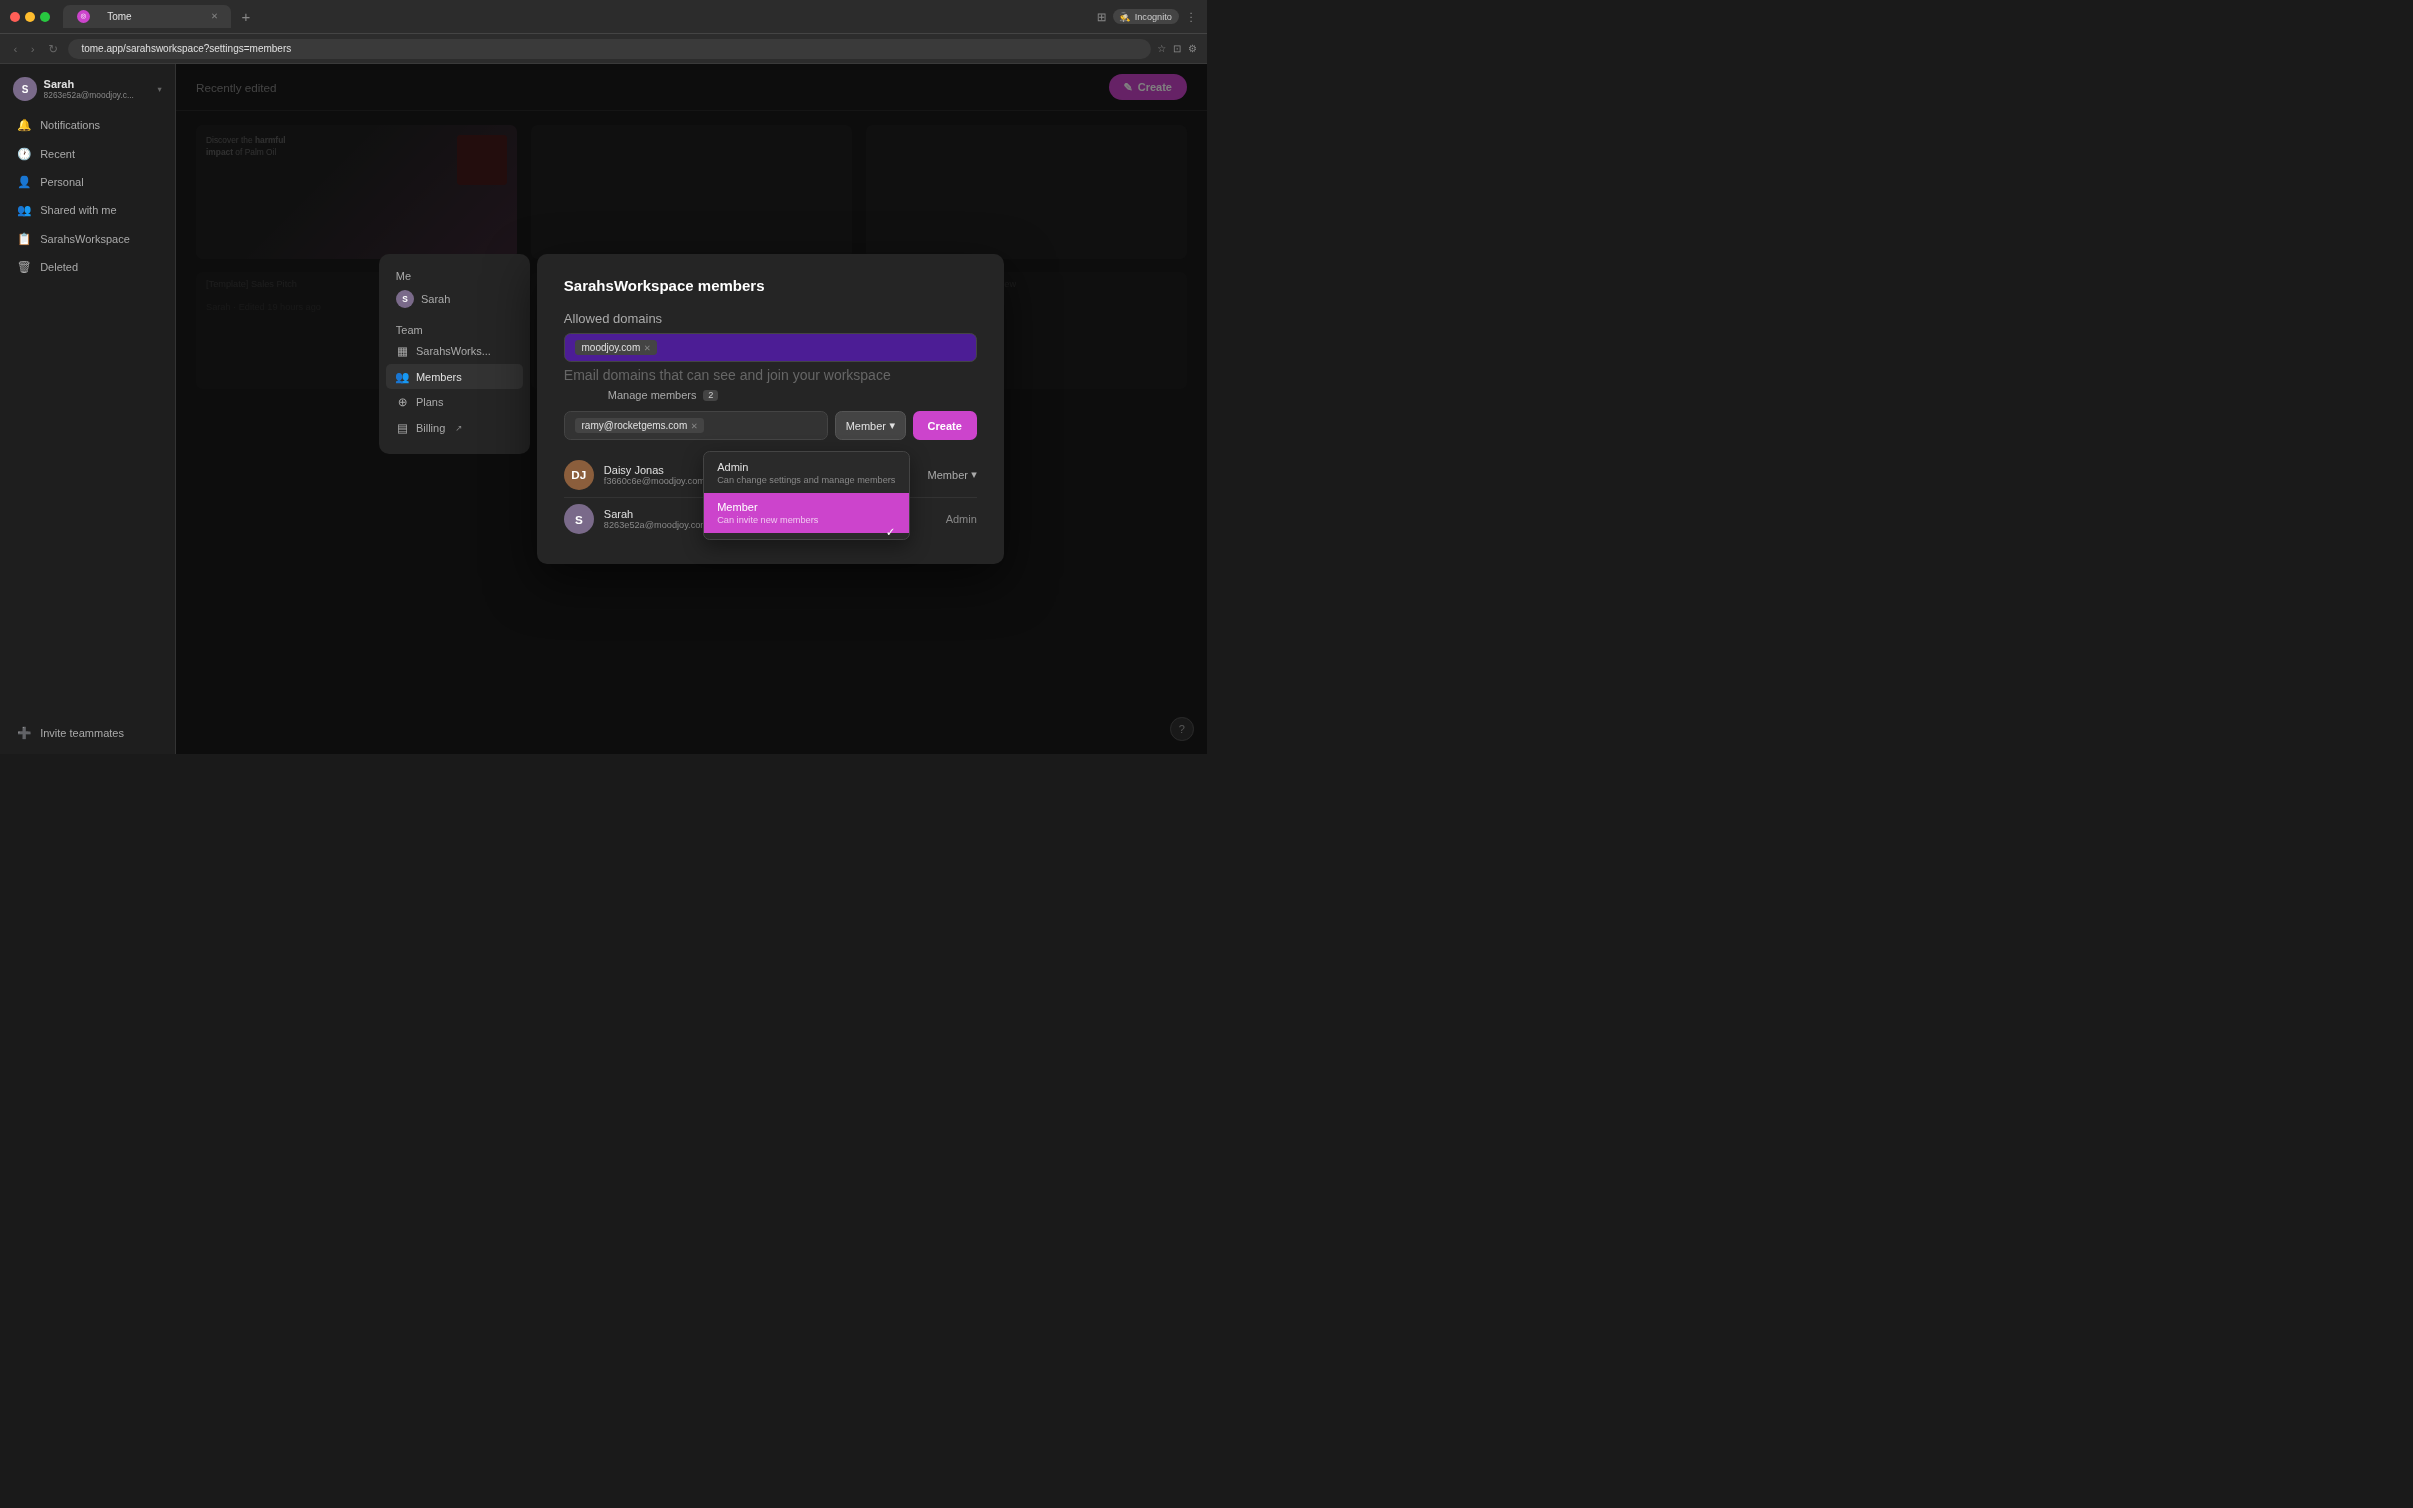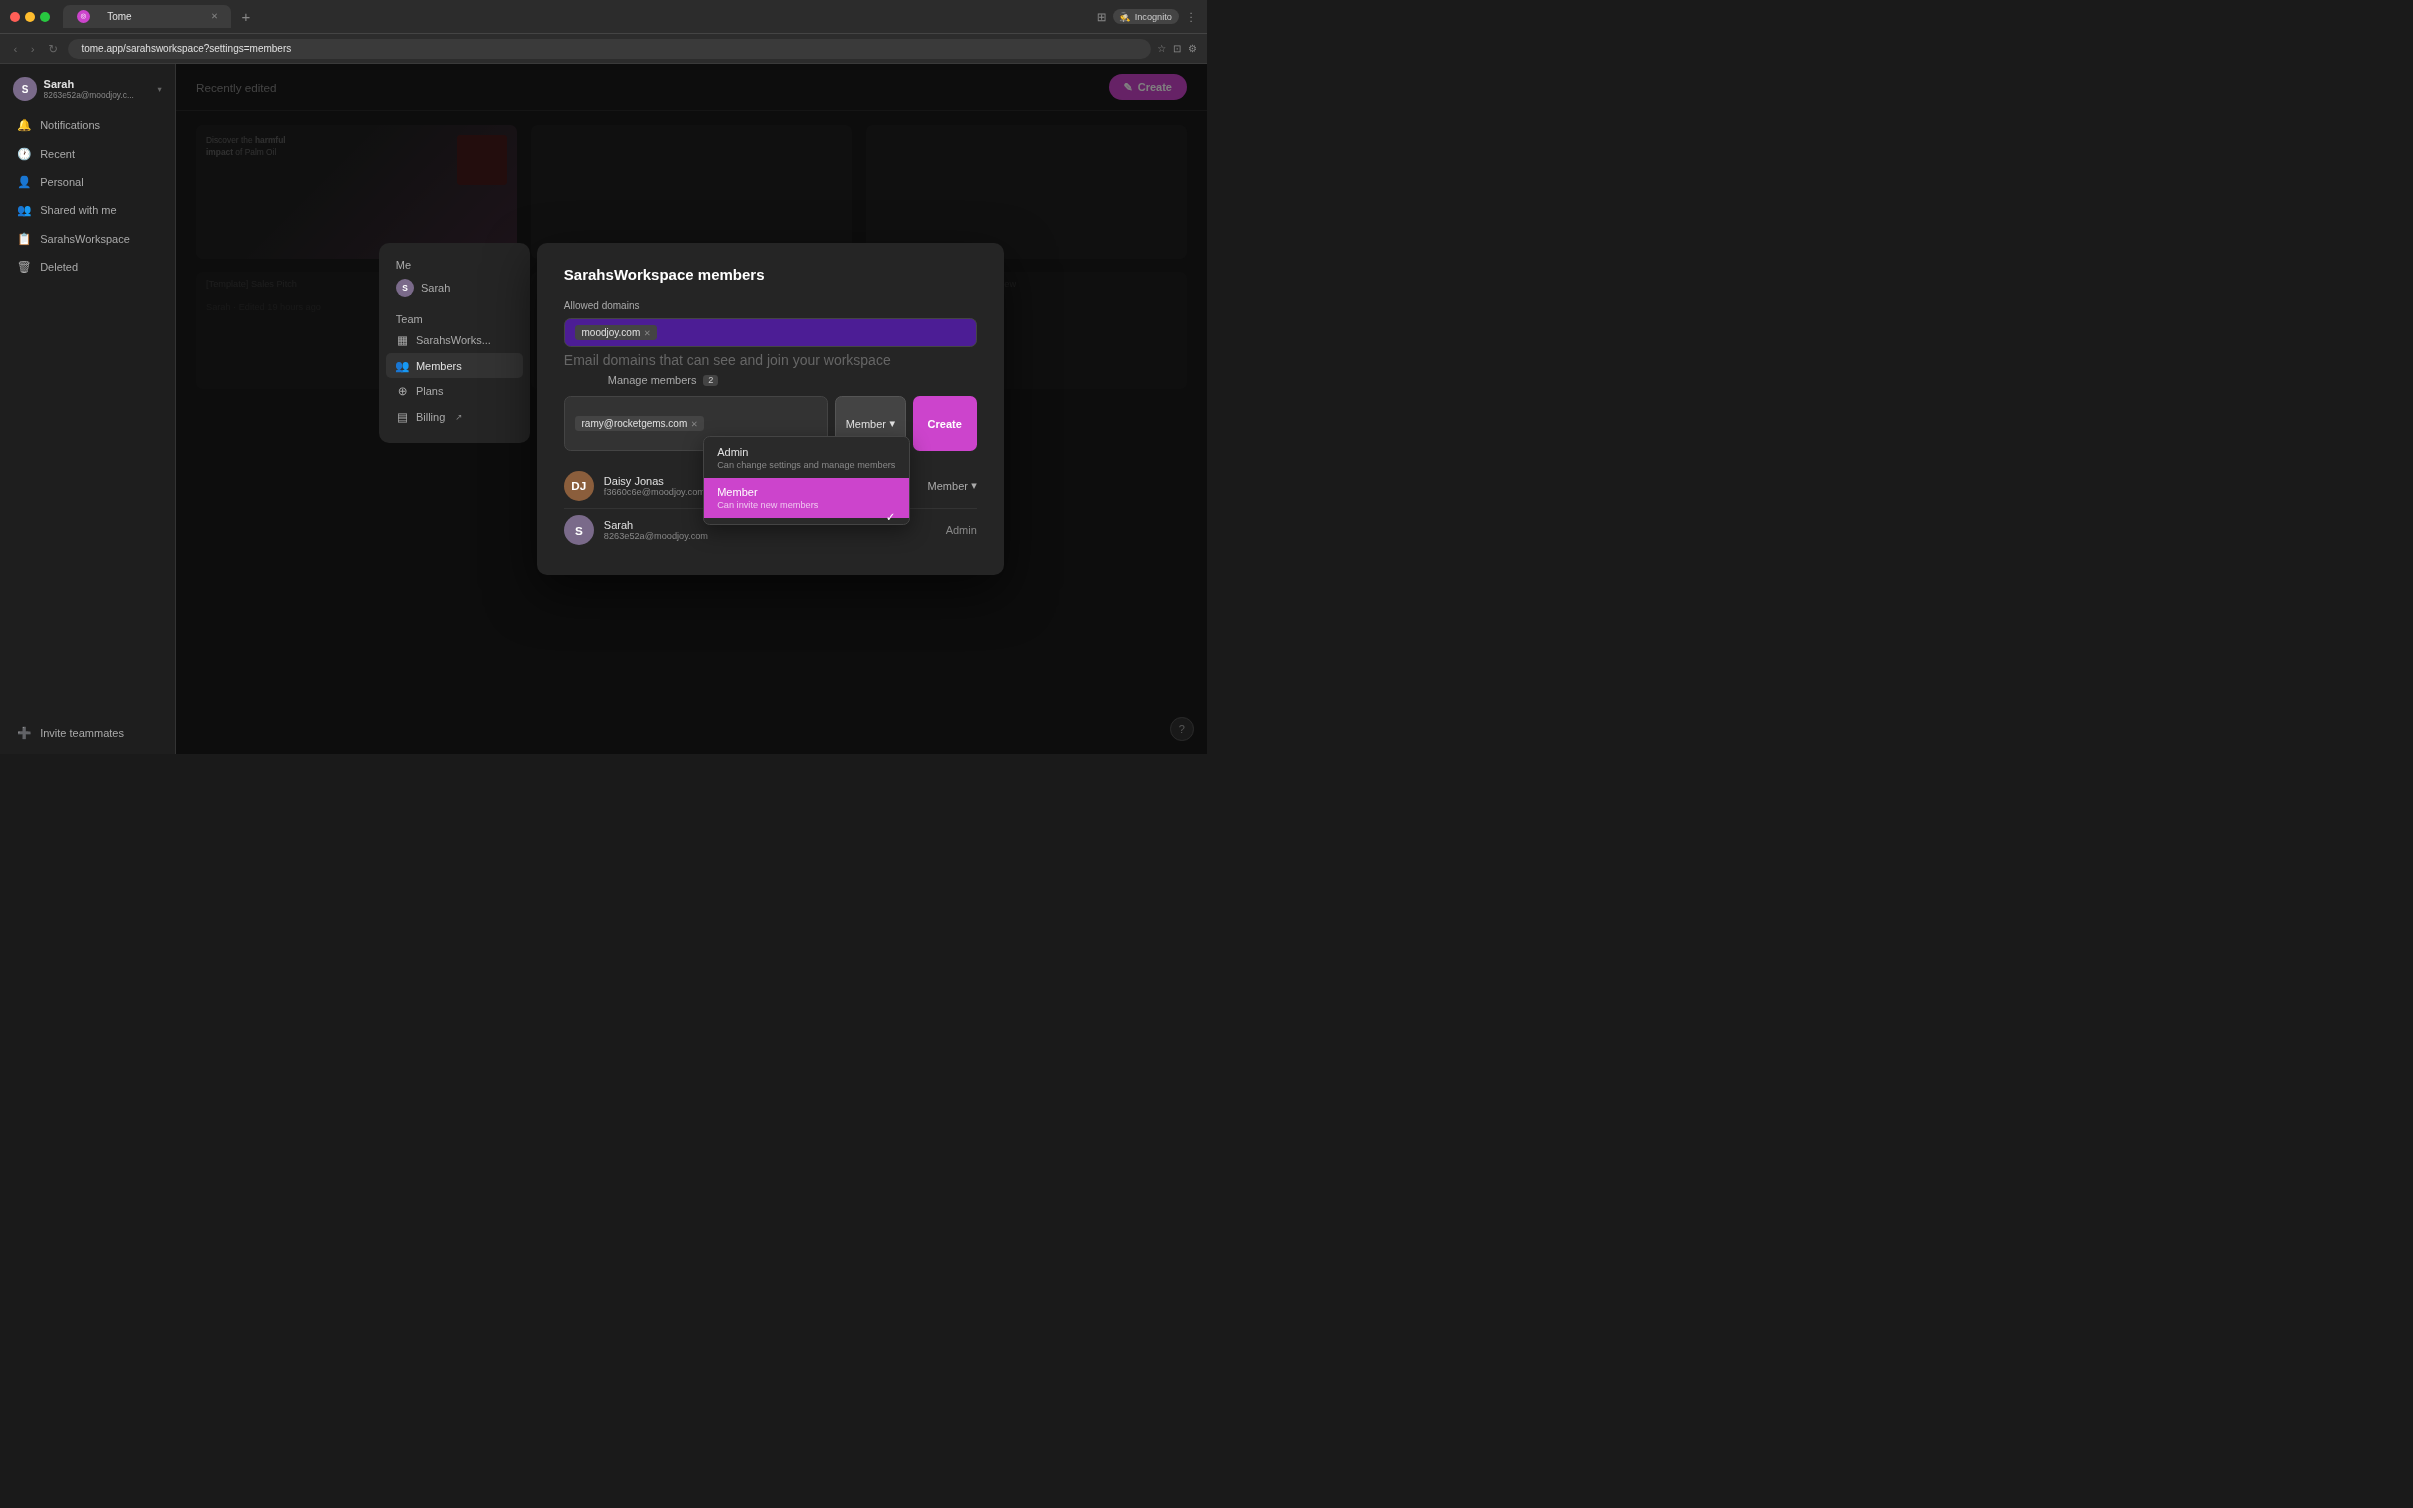--- a/index.html
+++ b/index.html
@@ -282,21 +282,21 @@
       padding: 23.5px 27px;
       overflow: visible;
     }
     .modal-title {
       font-size: 15px;
       font-weight: 700;
       color: #fff;
       margin-bottom: 17px;
     }
     .section-label {
-      font-size: 10px;
+      font-size: 13px;
       color: #aaa;
       margin-bottom: 6.7px;
     }
     .domain-input-row {
       background: #4c1d95;
       border: 0.8px solid #444;
       border-radius: 6.7px;
       padding: 6.7px 10px;
       display: flex;
       align-items: center;
@@ -336,21 +336,21 @@
       display: flex;
       gap: 6.7px;
       margin-bottom: 13.4px;
       position: relative;
     }
     .invite-input {
       flex: 1;
       background: #333;
       border: 0.8px solid #444;
       border-radius: 6.7px;
-      padding: 19px 10px;
+      padding: 6px 10px;
       color: #e0e0e0;
       font-size: 11px;
       display: flex;
       align-items: center;
       gap: 6.7px;
     }
     .invite-email-tag {
       background: #444;
       border-radius: 3.4px;
       padding: 1.7px 6.7px;

